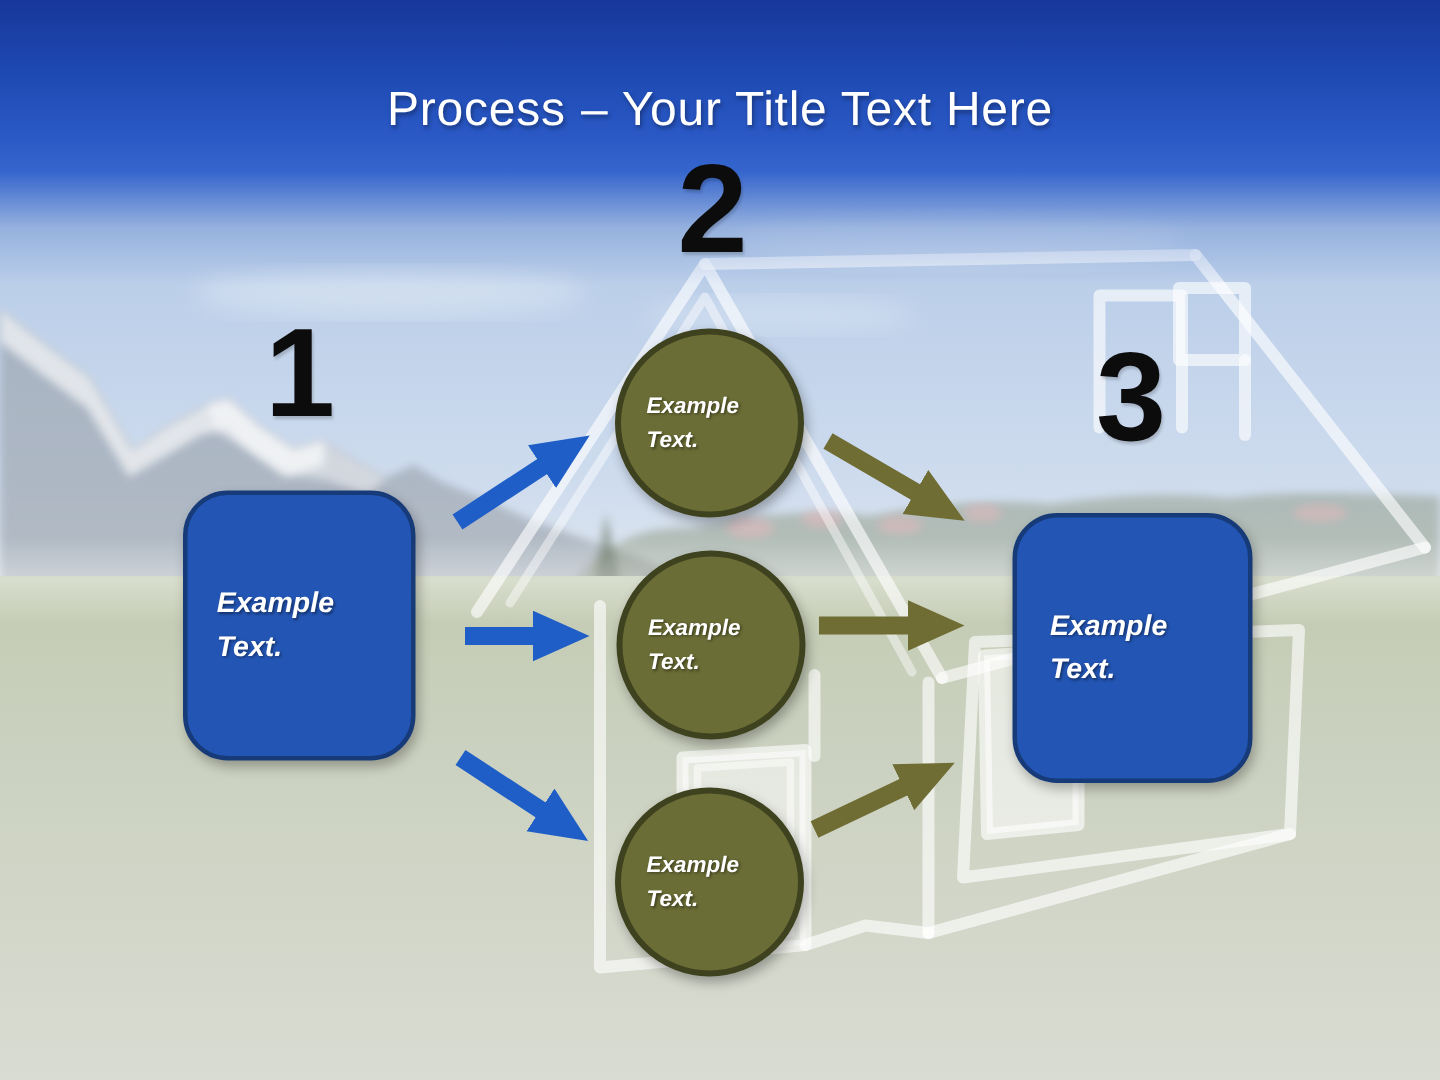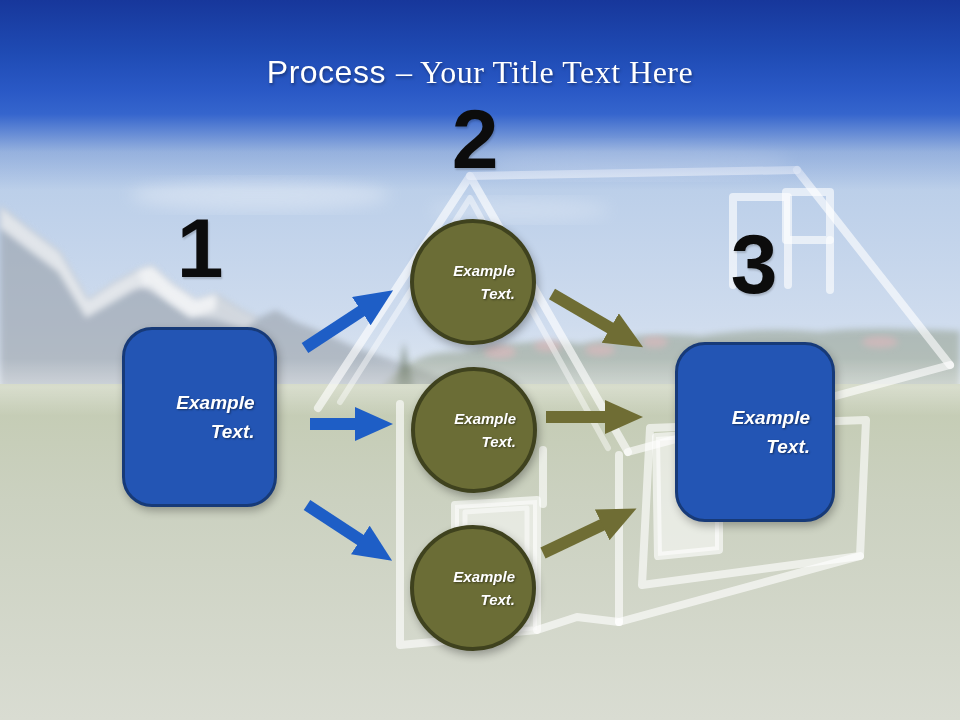--- a/index.html
+++ b/index.html
@@ -14,21 +14,21 @@
     position:absolute; left:0; top:0; width:960px; height:190px;
     background:linear-gradient(180deg,#17379b 0%,#1f4bb4 28%,#2a59c6 48%,#3565cd 60%,
                rgba(110,145,210,0.45) 80%, rgba(180,205,235,0) 100%);
   }
   .slide-title{
     position:absolute; left:0; top:54px; width:960px; text-align:center;
     color:#fff; font-size:32px; letter-spacing:.5px;
     text-shadow:1px 2px 3px rgba(0,0,0,0.35);
   }
   .slide-title .t-bold{font-weight:normal;}
-  .slide-title .t-rest{font-weight:normal; margin-left:.32em;font-family:Liberation Serif, serif;}
+  .slide-title .t-rest{font-weight:normal; margin-left:.32em;}
   
   .step-num{
     position:absolute; width:100px; text-align:center; line-height:1;
     font-size:84px; font-weight:900; color:#0c0c0c;
     text-shadow:1px 2px 2px rgba(0,0,0,0.18);
   }
   .n1{left:150px; top:206px;}
   .n2{left:425px; top:97px;}
   .n3{left:704px; top:222px;}
   
@@ -43,21 +43,21 @@
   .proc-circle{
     position:absolute; width:118px; height:118px; border-radius:50%;
     background:#6b6d36; border:4px solid #3f421e;
     box-shadow:2px 4px 8px rgba(0,0,0,0.30);
     display:flex; align-items:center; justify-content:center;
   }
   .c-top{left:410px; top:219px;}
   .c-mid{left:411px; top:367px;}
   .c-bot{left:410px; top:525px;}
   .shape-label{
-    color:#fff; font-weight:bold; font-style:italic; text-align:right;
+    color:#fff; font-weight:bold; font-style:italic; text-align:left;
     line-height:1.55; text-shadow:1px 1px 2px rgba(0,0,0,0.45);
   }
   .proc-box .shape-label{font-size:19px; width:110px;}
   .proc-circle .shape-label{font-size:15px; width:84px;}
   svg{display:block;}
 </style>
 </head>
 <body>
 
 <div class="slide">

